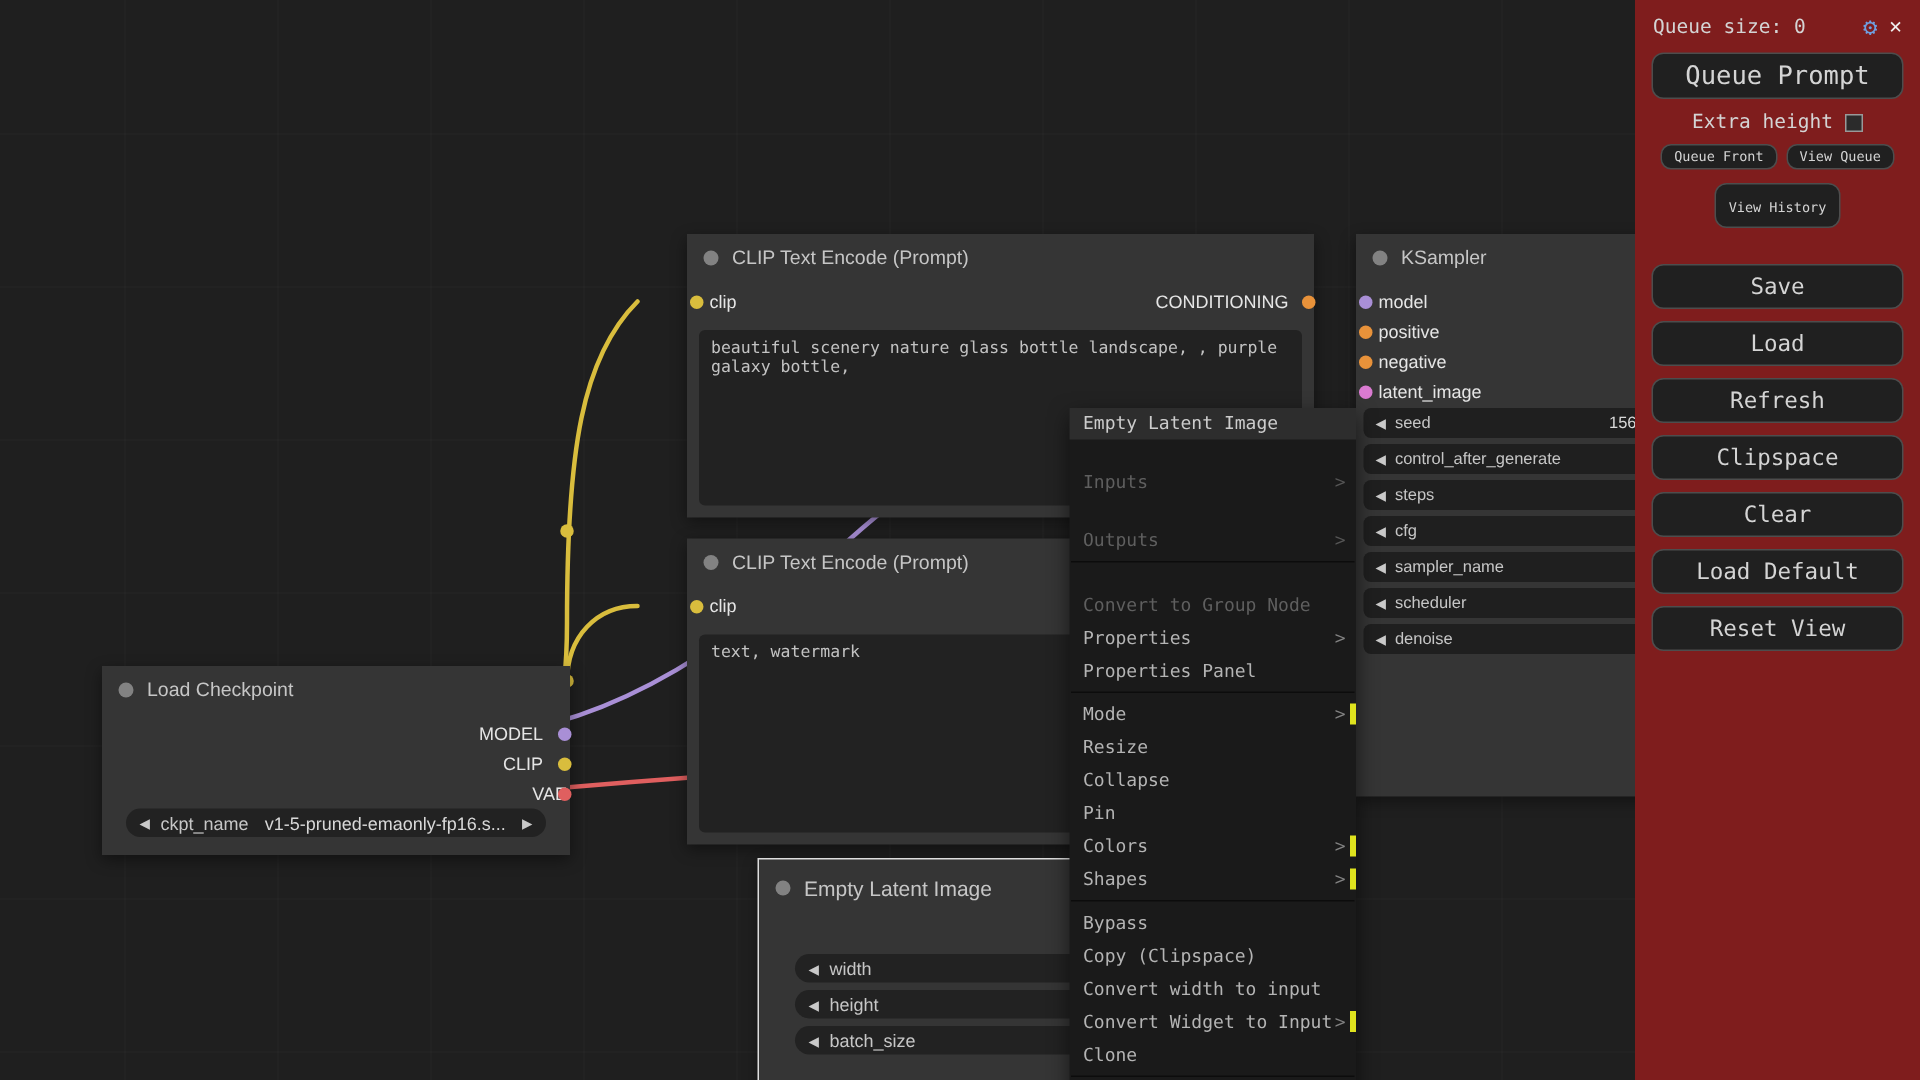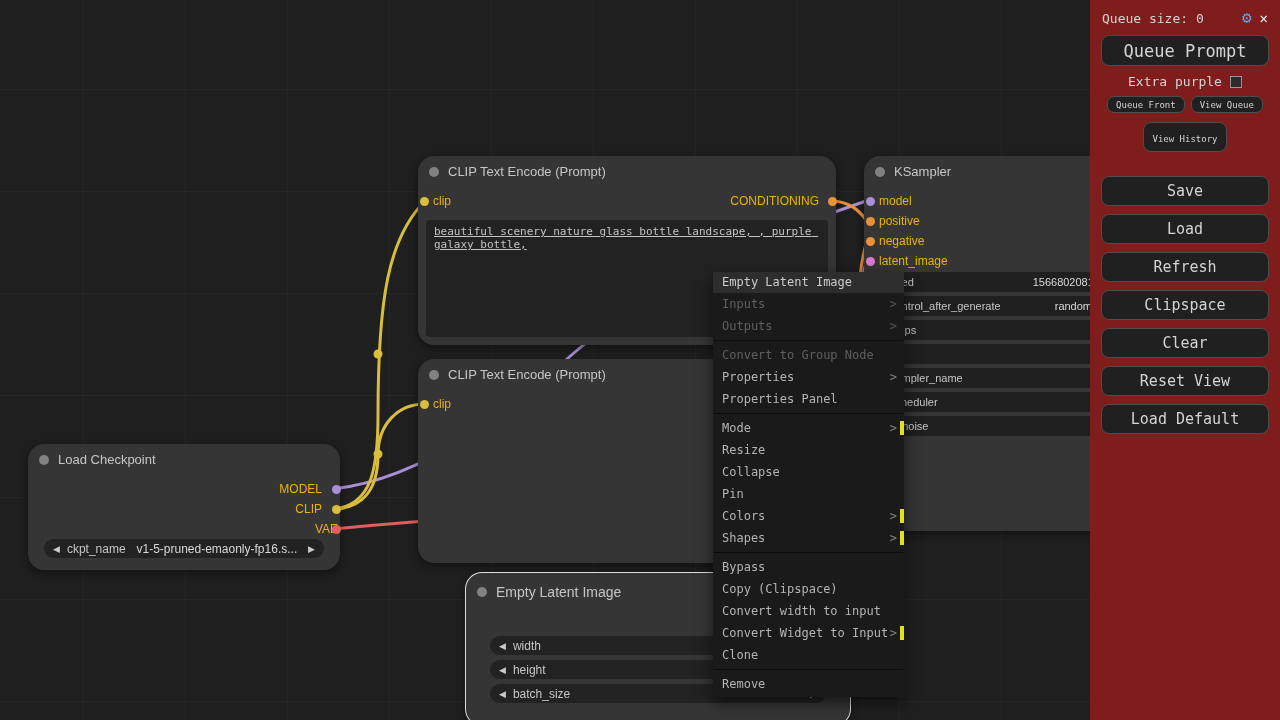--- a/index.html
+++ b/index.html
@@ -12,34 +12,34 @@
       linear-gradient(90deg, rgba(255,255,255,.028) 1px, transparent 1px);
     background-size:102px 102px;
     background-position:-19px -13px;
     font-family:"DejaVu Sans Mono", monospace;
   }
 
   
   .wires { position:absolute; left:0; top:0; width:1280px; height:720px; z-index:1; }
 
   
-  .node { position:absolute; background:#353535; border-radius:16px; z-index:2;
-          box-shadow:0 3px 10px rgba(0,0,0,.45); }
+  .node { position:absolute; background:#353535; border-radius:0; z-index:2;
+          box-shadow:0 3px 10px rgba(0,0,0,.45);margin-left:40px; }
   .node.selected { box-shadow:0 0 0 1px #dedede, 0 3px 10px rgba(0,0,0,.45); }
   .node-header { display:flex; align-items:center; height:31px; padding:0 11px;
                  color:#c6c6c6; font:13px "Liberation Sans", sans-serif; }
   .collapse-dot { width:10px; height:10px; border-radius:50%; background:#828282;
                   margin-right:9px; flex:none; }
   .slot-dot { position:absolute; width:9px; height:9px; border-radius:50%; }
   .c-model  { background:#a98fd6; }
   .c-clip   { background:#d9bd3d; }
   .c-vae    { background:#e05f5f; }
   .c-cond   { background:#e8923a; }
   .c-latent { background:#da7bd1; }
-  .slot-label { position:absolute; color:#eab308; font:12px "Liberation Sans", sans-serif; }
+  .slot-label { position:absolute; color:#e5e5e5; font:12px "Liberation Sans", sans-serif; }
   .slot-label.right { text-align:right; }
   .text-widget { position:absolute; background:#222; border-radius:4px; padding:5px 8px;
                  color:#c3c3c3; font:11px "DejaVu Sans Mono", monospace; line-height:13px;
                  white-space:pre-wrap; overflow:hidden; }
   .pill { position:absolute; background:#222; border-radius:10px; height:19px;
           display:flex; align-items:center; padding:0 9px; gap:7px;
           color:#c6c6c6; font:12px "Liberation Sans", sans-serif; }
   .pill .arrow { font-size:9px; color:#c9c9c9; flex:none; }
   .pill .val { color:#d8d8d8; flex:1; text-align:center; overflow:hidden; white-space:nowrap; }
   .krow { position:absolute; left:5px; right:5px; height:20px; background:#1f1f1f;
@@ -48,21 +48,21 @@
   .krow .arrow { font-size:9px; color:#c9c9c9; }
   .krow .spacer { flex:1; }
   .krow .kval { color:#d8d8d8; }
 
   
   .cmenu { position:absolute; left:713px; top:272px; width:191px; background:#1a1a1a;
            z-index:10; box-shadow:0 5px 14px rgba(0,0,0,.6);
            font:12px "DejaVu Sans Mono", monospace; padding-bottom:2px; }
   .cmenu-title { height:21px; line-height:21px; background:#2d2d2d; color:#cccccc; padding:0 9px; }
   .ci { height:22px; line-height:22px; padding:0 9px; color:#b4b4b4; position:relative; }
-  .ci.dis { color:#5f5f5f; }
+  .ci.dis { color:#5f5f5f;margin-top:17px; }
   .ci .sub { position:absolute; right:7px; top:0; color:#828282; }
   .ci.dis .sub { color:#555; }
   .ci .accent { position:absolute; right:0; top:4px; width:4px; height:14px; background:#dfe31e; }
   .csep { height:1px; background:#0c0c0c; margin:3px 1px; }
 
   
   .sidebar { position:absolute; top:0; right:0; width:190px; height:720px;
              background:#7f1d1d; z-index:20; color:#d4d4d4; }
   .sb-top { display:flex; align-items:center; padding:10px 12px 2px 12px; font-size:13px; gap:8px; }
   .sb-top .qs { flex:1; }
@@ -97,32 +97,33 @@
 
 <div class="node" style="left:418px; top:156px; width:418px; height:189px;">
   <div class="node-header">
     <span class="collapse-dot"></span>
     <span>CLIP Text Encode (Prompt)</span>
   </div>
   <span class="slot-dot c-clip" style="left:2px; top:41px;"></span>
   <span class="slot-label" style="left:15px; top:38px;">clip</span>
   <span class="slot-label right" style="right:17px; top:38px;">CONDITIONING</span>
   <span class="slot-dot c-cond" style="right:-1px; top:41px;"></span>
-  <div class="text-widget" style="left:8px; right:8px; top:64px; bottom:8px;text-decoration:underline;">beautiful scenery nature glass bottle landscape, , purple galaxy bottle,</div>
+  <div class="text-widget" style="left:8px; right:8px; top:64px; bottom:8px;">beautiful scenery nature glass bottle landscape, , purple galaxy bottle,</div>
 </div>
 
 <div class="node" style="left:418px; top:359px; width:418px; height:204px;">
   <div class="node-header">
     <span class="collapse-dot"></span>
     <span>CLIP Text Encode (Prompt)</span>
   </div>
   <span class="slot-dot c-clip" style="left:2px; top:41px;"></span>
   <span class="slot-label" style="left:15px; top:38px;">clip</span>
   <span class="slot-label right" style="right:17px; top:38px;">CONDITIONING</span>
   <span class="slot-dot c-cond" style="right:-1px; top:41px;"></span>
+  <div class="text-widget" style="left:8px; right:8px; top:64px; bottom:8px;">text, watermark</div>
 </div>
 
 <div class="node" style="left:28px; top:444px; width:312px; height:126px;">
   <div class="node-header">
     <span class="collapse-dot"></span>
     <span>Load Checkpoint</span>
   </div>
   <span class="slot-label right" style="right:18px; top:38px;">MODEL</span>
   <span class="slot-dot c-model" style="right:-1px; top:41px;"></span>
   <span class="slot-label right" style="right:18px; top:58px;">CLIP</span>
@@ -253,29 +254,29 @@
 </div>
 
 <div class="sidebar">
   <div class="sb-top">
     <span class="qs">Queue size: 0</span>
     <span class="gear">⚙</span>
     <span class="close">✕</span>
   </div>
   <button class="btn qp">Queue Prompt</button>
   <div class="sb-extra">
-    <span>Extra purple</span>
+    <span>Extra height</span>
     <span class="cb"></span>
   </div>
   <div class="sb-mini">
     <button class="btn mini">Queue Front</button>
     <button class="btn mini">View Queue</button>
   </div>
   <button class="btn vh">View History</button>
   <div class="sb-gap"></div>
   <button class="btn act">Save</button>
   <button class="btn act">Load</button>
   <button class="btn act">Refresh</button>
   <button class="btn act">Clipspace</button>
   <button class="btn act">Clear</button>
+  <button class="btn act">Load Default</button>
   <button class="btn act">Reset View</button>
-  <button class="btn act">Load Default</button>
 </div>
 
 </body></html>

